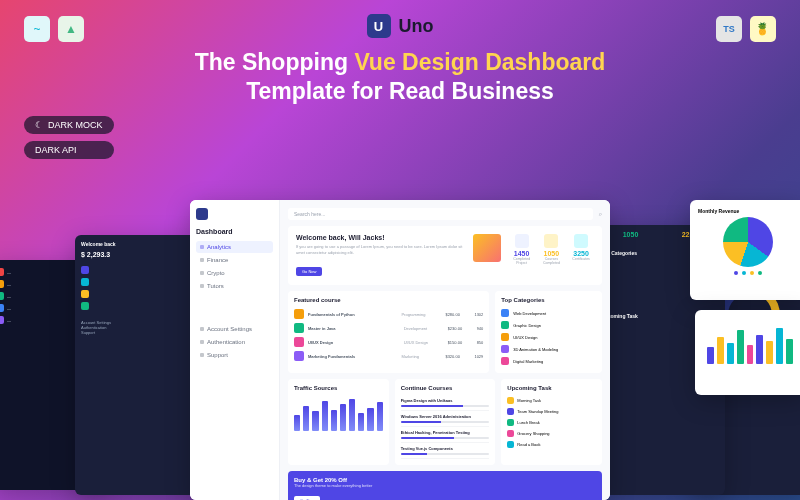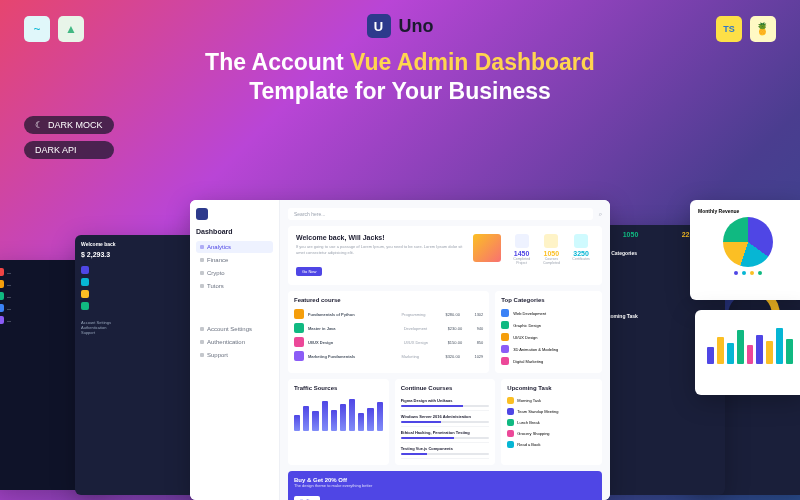--- a/index.html
+++ b/index.html
@@ -3,21 +3,21 @@
 <meta charset="utf-8">
 <style>
 *{margin:0;padding:0;box-sizing:border-box;font-family:-apple-system,BlinkMacSystemFont,sans-serif}
 body{width:800px;height:500px;background:linear-gradient(135deg,#e6456f 0%,#b945d6 30%,#4a3d8f 70%,#2a4d8f 100%);position:relative;overflow:hidden}
 .hero{text-align:center;padding:14px 0 8px}
 .tech-badges{display:flex;justify-content:space-between;padding:0 24px;position:absolute;top:16px;left:0;right:0}
 .badge-group{display:flex;gap:8px}
 .tech-badge{width:26px;height:26px;border-radius:5px;display:flex;align-items:center;justify-content:center;font-size:12px}
 .tw{background:#e0f7fa;color:#06b6d4}
 .vue{background:#e8f5e9;color:#42b883}
-.ts{background:#fde047;color:#3178c6;font-weight:700;font-size:9px}
+.ts{background:#e5e5e5;color:#3178c6;font-weight:700;font-size:9px}
 .pin{background:#fff9c4}
 .logo-row{display:flex;align-items:center;justify-content:center;gap:8px;margin-bottom:10px}
 .logo-box{width:24px;height:24px;background:#2d3a8c;border-radius:5px;display:flex;align-items:center;justify-content:center;color:#fff;font-weight:700;font-size:13px}
 .logo-text{font-size:18px;font-weight:600;color:#1a1a2e}
 .headline{font-size:23px;font-weight:700;color:#fff;line-height:1.25}
 .headline .accent{color:#ffd54f}
 .feature-badges{position:absolute;left:24px;top:116px;display:flex;flex-direction:column;gap:7px}
 .fbadge{background:rgba(20,20,40,0.7);color:#fff;padding:4px 11px;border-radius:12px;font-size:9px;display:flex;align-items:center;gap:5px}
 .screenshots{position:absolute;bottom:0;left:0;right:0;height:330px}
 .shot{position:absolute;background:#fff;border-radius:6px;box-shadow:0 6px 24px rgba(0,0,0,0.25);overflow:hidden}
@@ -101,22 +101,22 @@
     <div class="tech-badge pin">🍍</div>
   </div>
 </div>
 
 <div class="hero">
   <div class="logo-row">
     <div class="logo-box">U</div>
     <div class="logo-text">Uno</div>
   </div>
   <div class="headline">
-    <span>The Account </span><span class="accent">Vue Admin Dashboard</span><br>
-    <span>Template for Your Business</span>
+    <span>The Shopping </span><span class="accent">Vue Design Dashboard</span><br>
+    <span>Template for Read Business</span>
   </div>
 </div>
 
 <div class="feature-badges">
   <div class="fbadge">
       <span>☾</span>
       <span>DARK MOCK</span>
     </div>
   <div class="fbadge">
       <span>DARK API</span>

